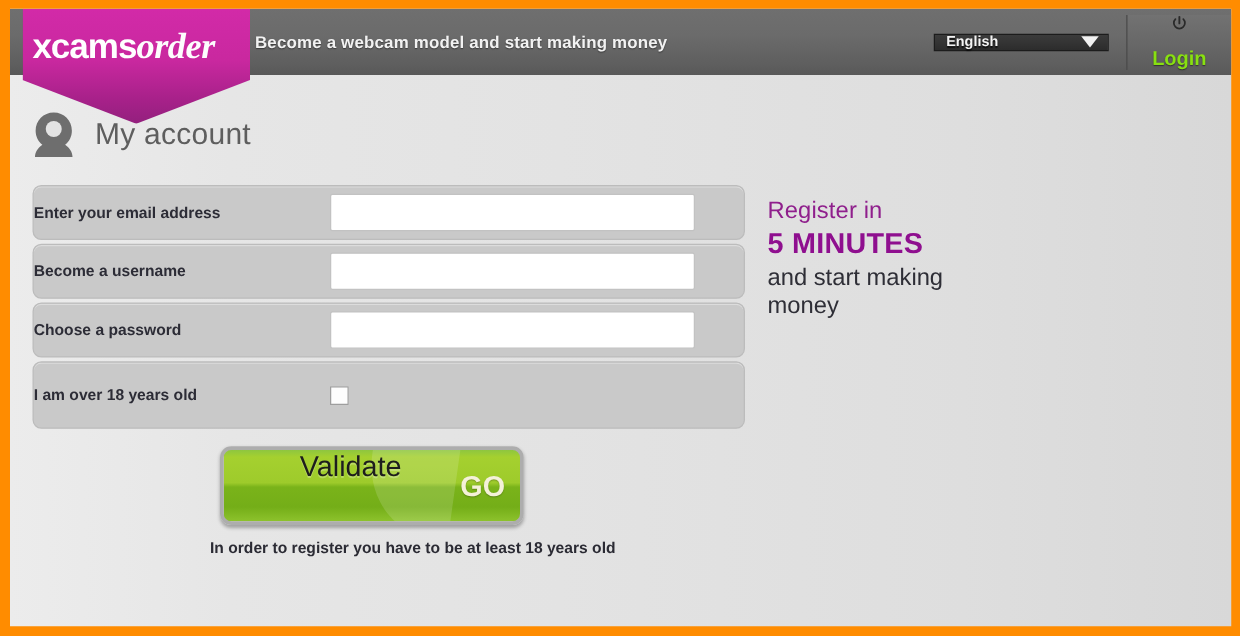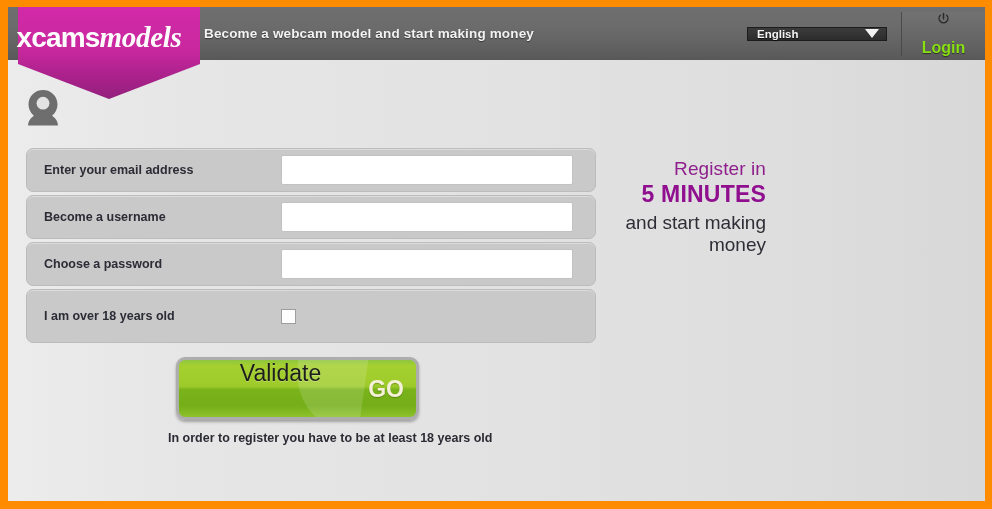--- a/index.html
+++ b/index.html
@@ -161,21 +161,20 @@
   #form-col { width: 570px; flex: 0 0 570px; }
 
   .form-row {
     height: 44px;
     background: #c9c9c9;
     border: 1px solid #bcbcbc;
     border-radius: 7px;
     display: flex;
     align-items: center;
     margin-bottom: 3px;
-    padding-left: 17px;
     box-shadow: inset 0 1px 0 rgba(255,255,255,.35);
   }
   .form-row.tall { height: 54px; }
 
   .field-label {
     font-size: 12.5px;
     font-weight: bold;
     color: #2c2c36;
     width: 237px;
     flex: 0 0 237px;
@@ -260,23 +259,23 @@
   #footnote {
     margin-top: 11px;
     padding-left: 142px;
     font-size: 12.5px;
     font-weight: bold;
     color: #2b2b34;
   }
 
   
   #promo-col {
+    padding-left: 18px;
     padding-top: 10px;
     line-height: 1.18;
-    text-align: right;
   }
   #promo-line1 {
     font-size: 19px;
     color: #8f1f8c;
     letter-spacing: 0.1px;
   }
   #promo-line2 {
     font-size: 23px;
     font-weight: bold;
     color: #8f0f8f;
@@ -314,30 +313,31 @@
             <path d="M6.6 5.6 a7.6 7.6 0 1 0 10.8 0" stroke="#2a2a2a" stroke-width="2.4" fill="none" stroke-linecap="round"></path>
           </svg>
           <span id="login-label">Login</span>
         </div>
 
       </div>
     </div>
 
     <div id="logo"></div>
     <div id="logo-text" style="z-index:11;">
-      <span class="logo-a">xcams</span><span class="logo-b">models</span>
+      <span class="logo-a">xcams</span><span class="logo-b">order</span>
     </div>
 
     <div id="content">
 
       <div id="page-title-row">
         <svg class="avatar-icon" viewBox="0 0 34 38">
           <path d="M17 1 C8.8 1 2.5 7.3 2.5 15.5 C2.5 20.1 4.6 24.1 7.9 26.7 C4.3 29.1 2 32.5 2 36.6 L32 36.6 C32 32.5 29.7 29.1 26.1 26.7 C29.4 24.1 31.5 20.1 31.5 15.5 C31.5 7.3 25.2 1 17 1 Z" fill="#6e6e6e"></path>
           <circle cx="17" cy="14.2" r="6.4" fill="#e3e3e3"></circle>
         </svg>
+        <div id="page-title">My account</div>
       </div>
 
       <div id="main-cols">
 
         <div id="form-col">
 
           <div class="form-row">
             <span class="field-label">Enter your email address</span>
             <input class="text-input" type="text" placeholder="" style="">
           </div>

